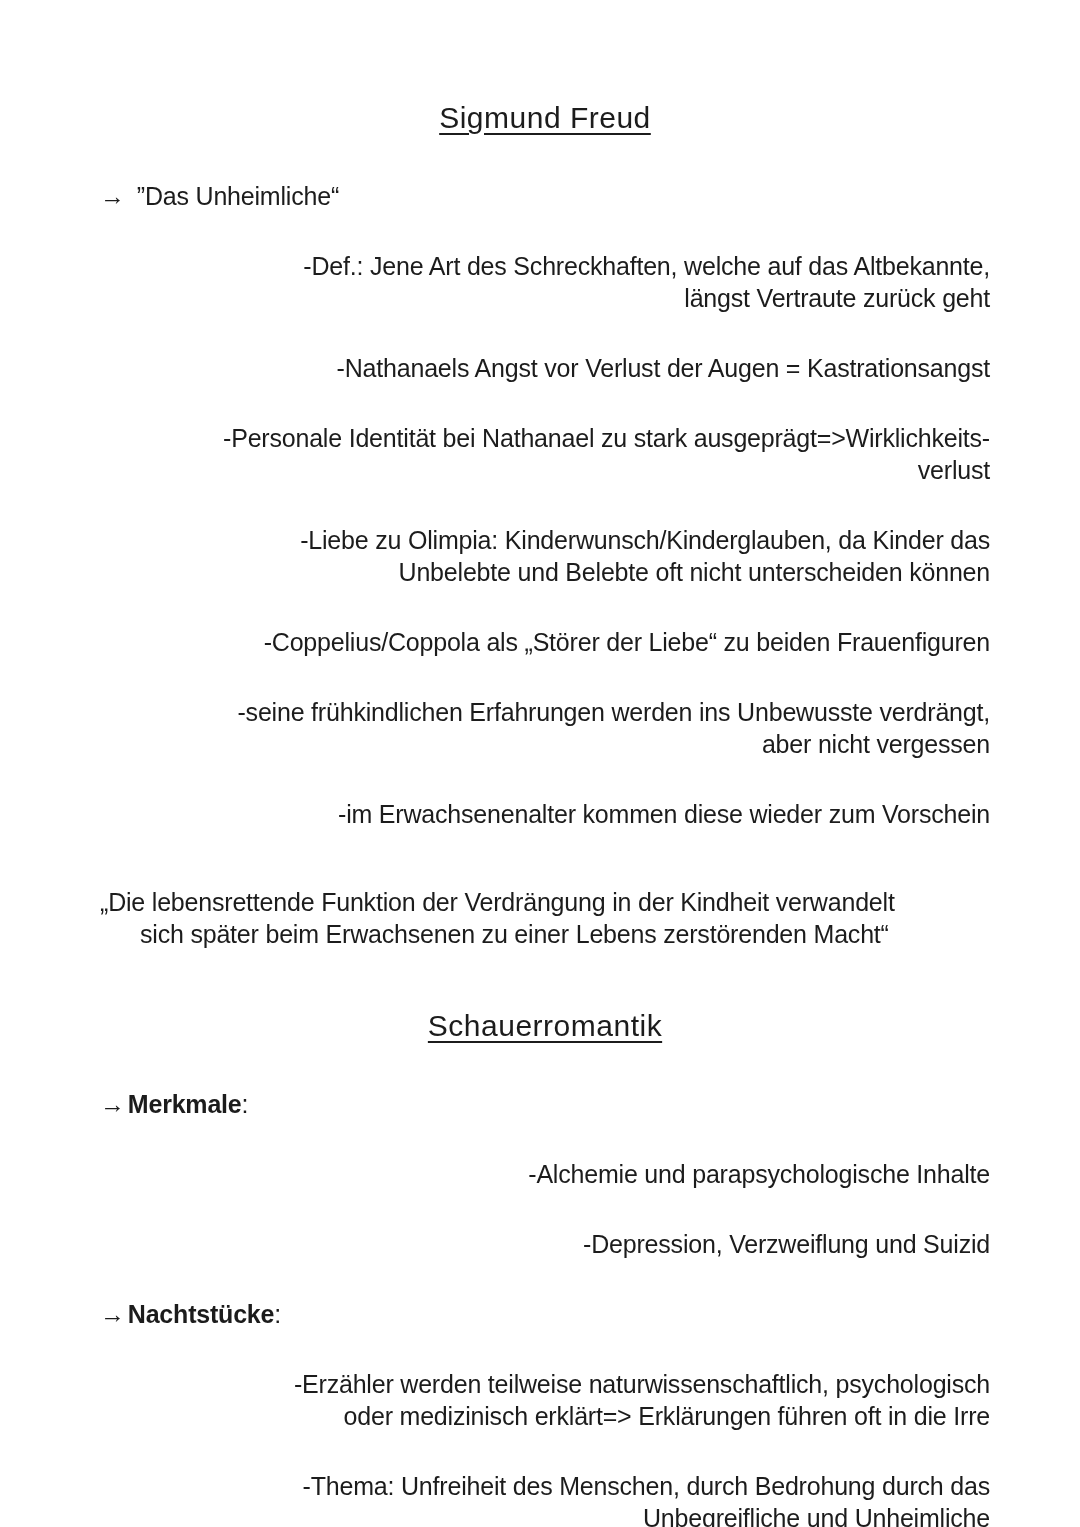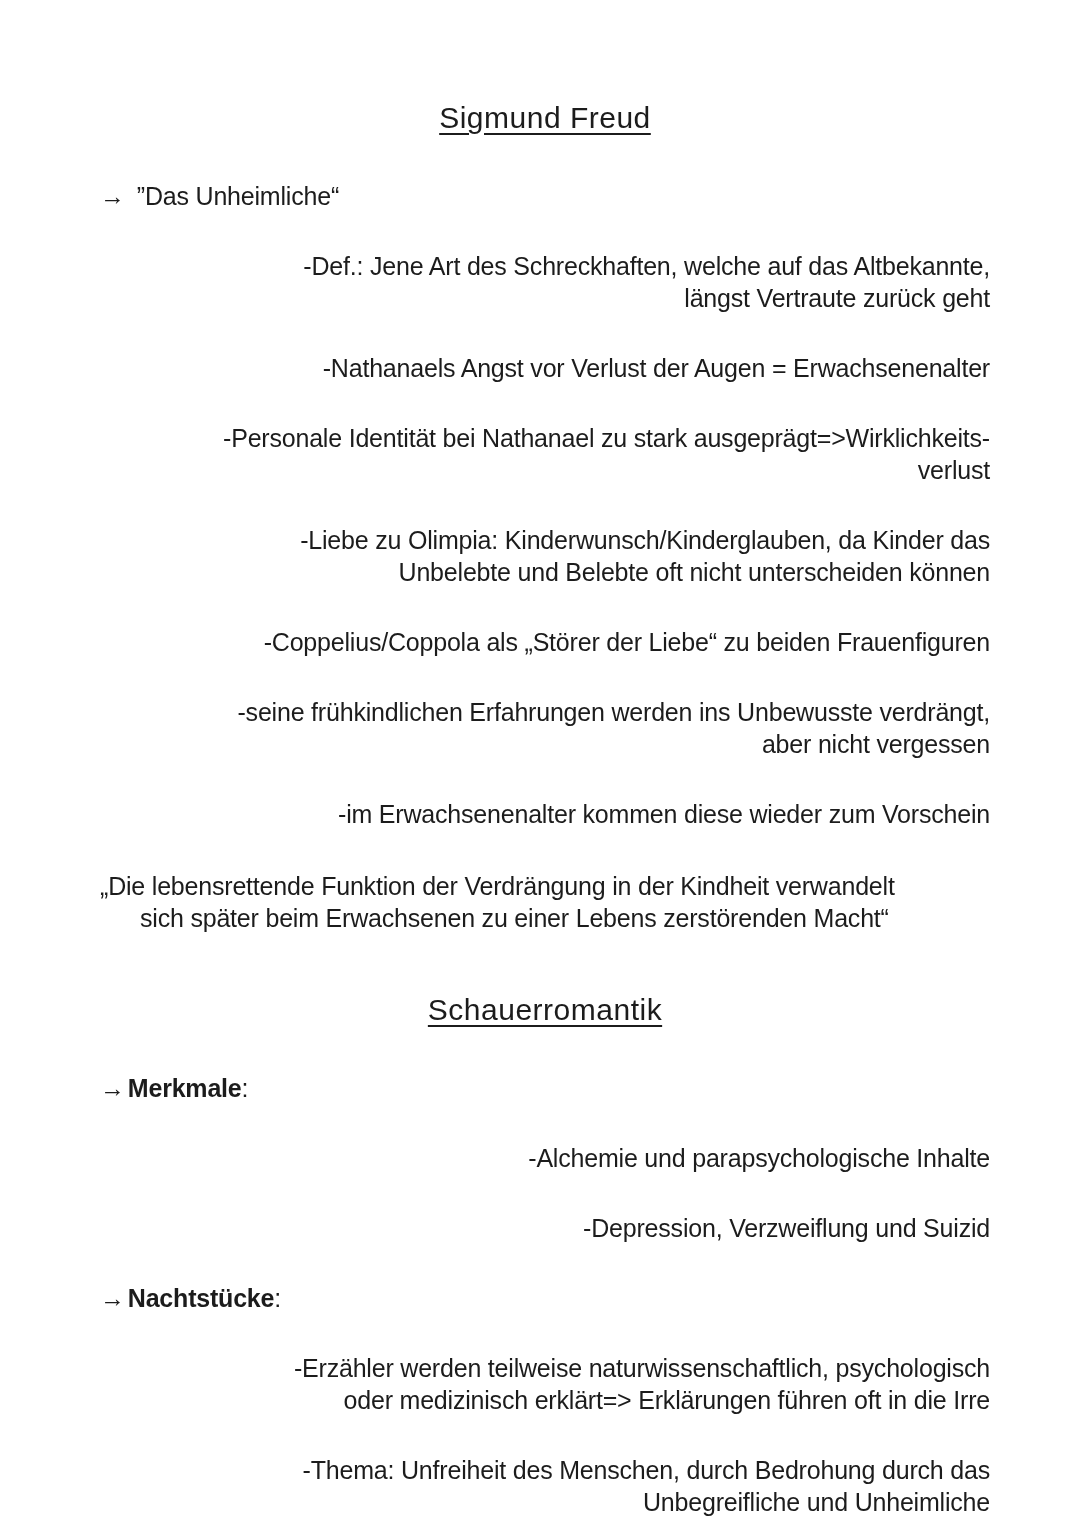--- a/index.html
+++ b/index.html
@@ -56,21 +56,21 @@
     text-align: right;
   }
   .dash .marker {
     display: inline-block;
     width: 16px;
   }
   .dash .line.cont {
     padding-left: 16px;
   }
   .quote {
-    margin-top: 40px;
+    margin-top: 56px;
   }
   .quote .line.cont {
     padding-left: 40px;
   }
   .bold {
     font-weight: 700;
   }
 </style>
 </head>
 <body>
@@ -80,21 +80,21 @@
       <section>
         <h1 class="title">Sigmund Freud</h1>
         <div class="item arrow gap">
           <div class="line"><span class="marker">→</span><span>”Das Unheimliche“</span></div>
         </div>
         <div class="item dash">
           <div class="line"><span class="marker">-</span><span>Def.: Jene Art des Schreckhaften, welche auf das Altbekannte,</span></div>
           <div class="line cont"><span>längst Vertraute zurück geht</span></div>
         </div>
         <div class="item dash">
-          <div class="line"><span class="marker">-</span><span>Nathanaels Angst vor Verlust der Augen = Erwachsenenalter</span></div>
+          <div class="line"><span class="marker">-</span><span>Nathanaels Angst vor Verlust der Augen = Kastrationsangst</span></div>
         </div>
         <div class="item dash">
           <div class="line"><span class="marker">-</span><span>Personale Identität bei Nathanael zu stark ausgeprägt=&gt;Wirklichkeits-</span></div>
           <div class="line cont"><span>verlust</span></div>
         </div>
         <div class="item dash">
           <div class="line"><span class="marker">-</span><span>Liebe zu Olimpia: Kinderwunsch/Kinderglauben, da Kinder das</span></div>
           <div class="line cont"><span>Unbelebte und Belebte oft nicht unterscheiden können</span></div>
         </div>
         <div class="item dash">

